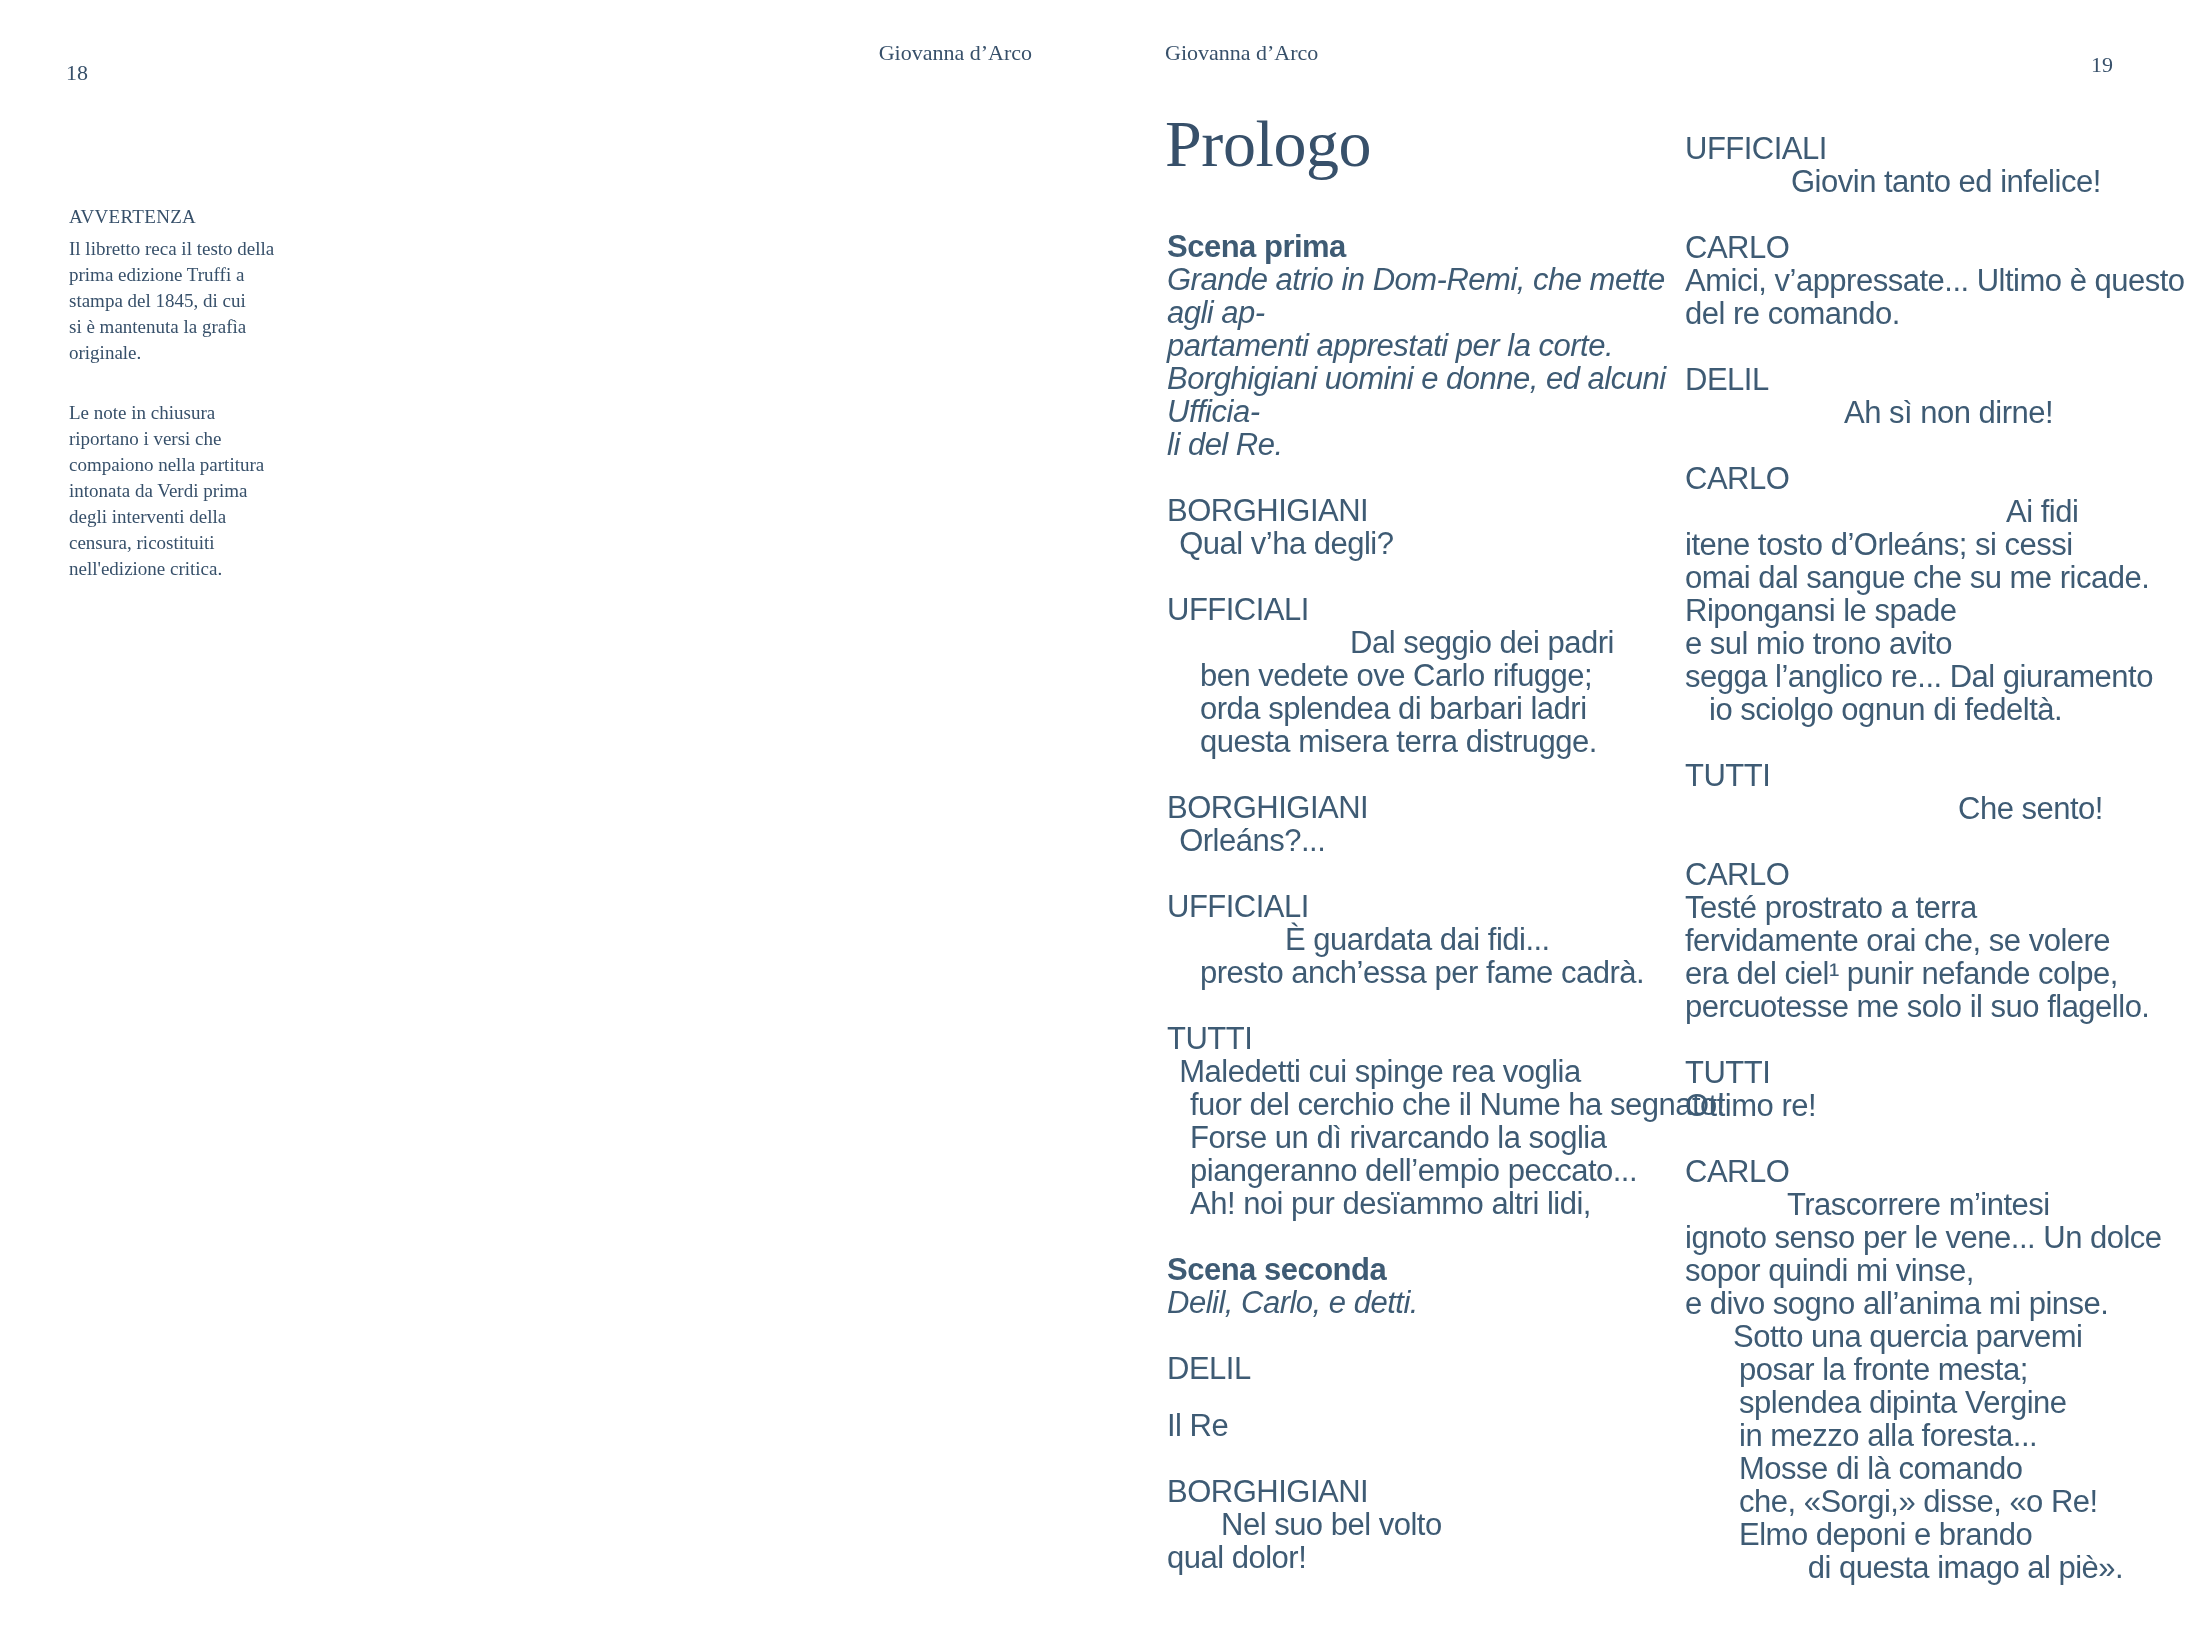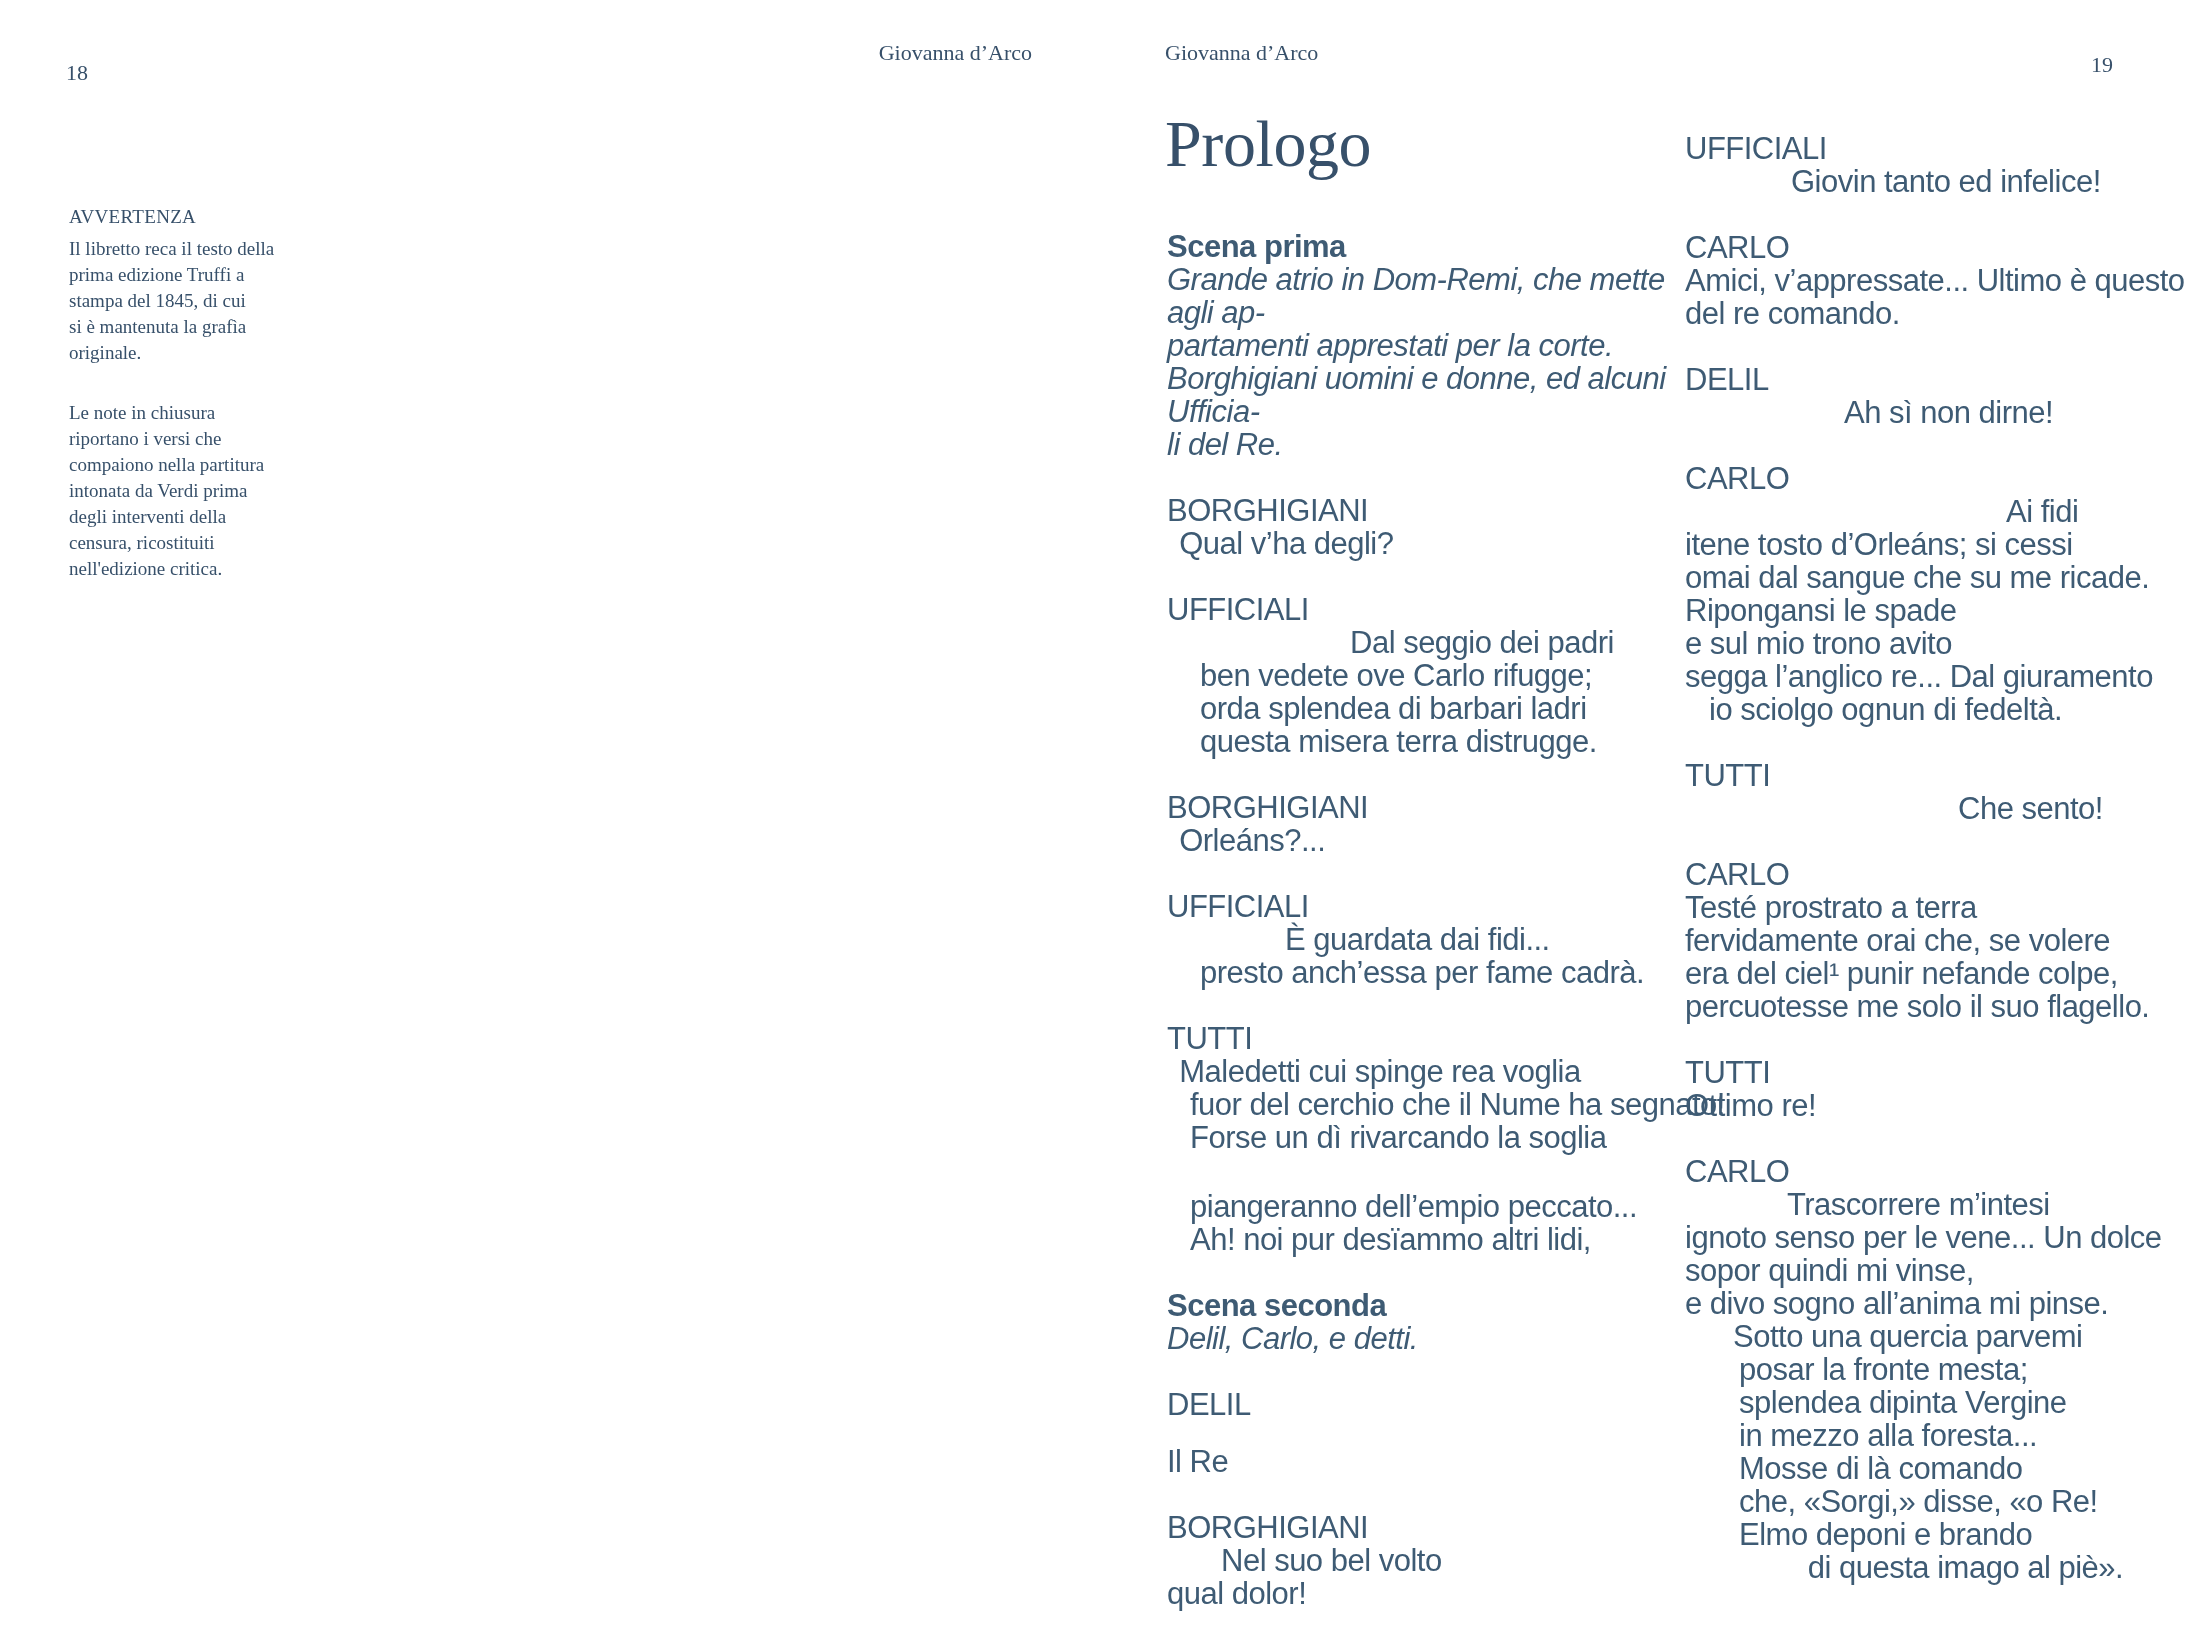--- a/index.html
+++ b/index.html
@@ -91,21 +91,21 @@
       <div class="block speech">
         <div class="speaker">UFFICIALI</div>
         <div class="line" style="padding-left: 118px;">È guardata dai fidi...</div>
         <div class="line" style="padding-left: 33px;">presto anch’essa per fame cadrà.</div>
       </div>
       <div class="block speech">
         <div class="speaker">TUTTI</div>
         <div class="line" style="padding-left: 12.2px;">Maledetti cui spinge rea voglia</div>
         <div class="line" style="padding-left: 23px;">fuor del cerchio che il Nume ha segnato!</div>
         <div class="line" style="padding-left: 23px;">Forse un dì rivarcando la soglia</div>
-        <div class="line" style="padding-left: 23px; margin-top: 36px;">piangeranno dell’empio peccato...</div>
+        <div class="line" style="padding-left: 23px;">piangeranno dell’empio peccato...</div>
         <div class="line" style="padding-left: 23px;">Ah! noi pur desïammo altri lidi,</div>
       </div>
       <div class="block scene gap-before">
         <div class="scene-title">Scena seconda</div>
         <div class="stage">Delil, Carlo, e detti.</div>
       </div>
       <div class="block speech">
         <div class="speaker">DELIL</div>
         <div class="line" style="padding-left: 0px; margin-top: 24px;">Il Re</div>
       </div>

